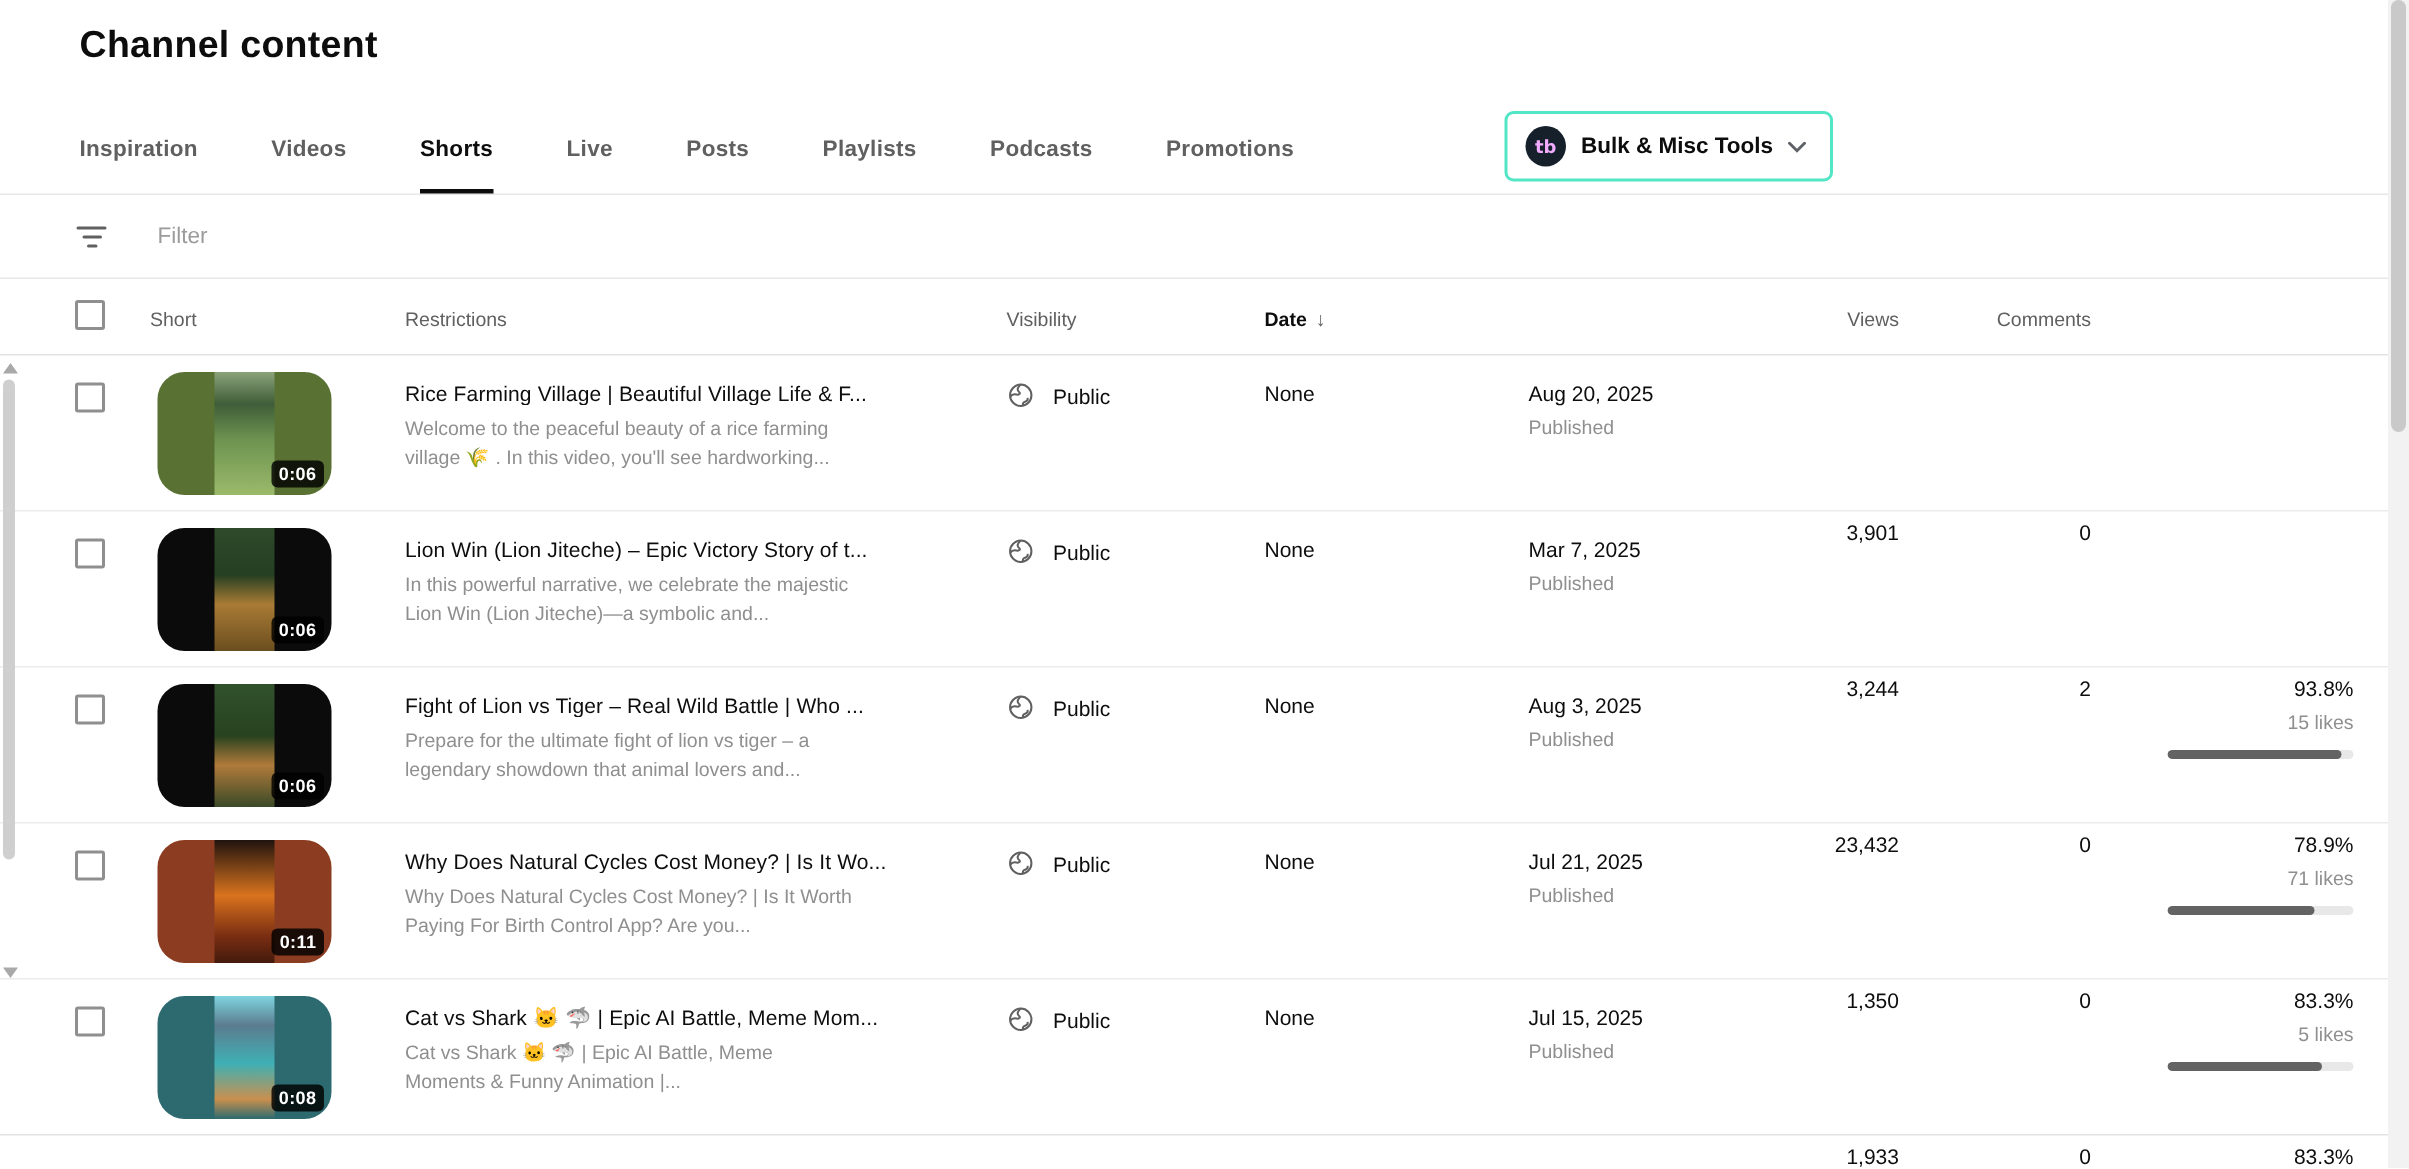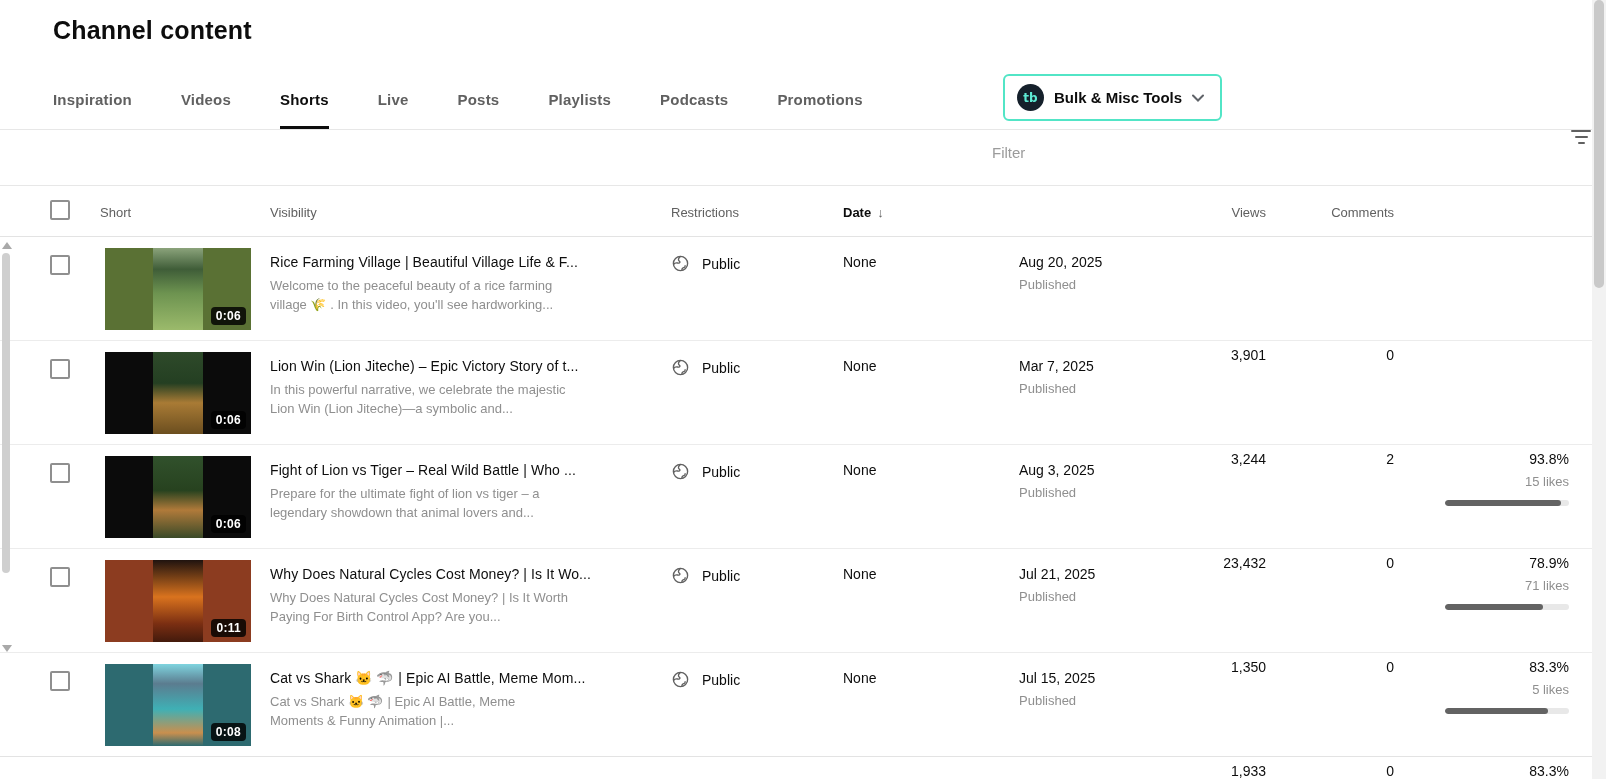--- a/index.html
+++ b/index.html
@@ -10,26 +10,26 @@
   .page-title { position:absolute; left:53px; top:16px; font-size:25px; font-weight:700; letter-spacing:.2px; color:#0d0d0d; }
 
   
   .tabline { position:absolute; top:129px; left:0; right:14px; height:1px; background:#e7e7e7; }
   .tabbar { position:absolute; left:53px; top:70px; height:59px; display:flex; align-items:center; gap:49px; }
   .tab { position:relative; height:59px; display:flex; align-items:center; font-size:15px; font-weight:700; color:#606060; cursor:pointer; letter-spacing:.2px; }
   .tab.active { color:#0d0d0d; }
   .tab.active::after { content:""; position:absolute; left:0; right:0; bottom:0; height:3px; background:#0d0d0d; }
 
   .bulk-btn { position:absolute; left:1003px; top:74px; height:47px; display:flex; align-items:center; gap:10px; padding:0 16px 0 12px; background:#fff; border:2px solid #52e5c6; border-radius:6px; cursor:pointer; }
-  .bulk-icon { width:27px; height:27px; border-radius:50%; background:#15202b; color:#5eead4; display:flex; align-items:center; justify-content:center; font-size:12px; font-weight:700; font-family:"DejaVu Sans", sans-serif; }
+  .bulk-icon { width:27px; height:27px; border-radius:50%; background:#15202b; color:#f0abfc; display:flex; align-items:center; justify-content:center; font-size:12px; font-weight:700; font-family:"DejaVu Sans", sans-serif; }
   .bulk-label { font-size:15px; font-weight:700; color:#0d0d0d; }
   .chev { width:12px; height:8px; }
 
   
-  .filter-row { position:absolute; top:130px; left:0; right:14px; height:56px; border-bottom:1px solid #e7e7e7; display:flex; align-items:flex-end;flex-direction:column; }
+  .filter-row { position:absolute; top:130px; left:0; right:14px; height:56px; border-bottom:1px solid #e7e7e7; display:flex; align-items:center; }
   .filter-icon { margin-left:50px; width:22px; display:flex; flex-direction:column; align-items:center; gap:4px; cursor:pointer; }
   .filter-icon span { display:block; height:2px; background:#606060; border-radius:1px; }
   .filter-icon .b1 { width:20px; } .filter-icon .b2 { width:13px; } .filter-icon .b3 { width:7px; }
   .filter-input { margin-left:33px; border:0; outline:0; font-size:15px; color:#0d0d0d; width:600px; font-family:"Liberation Sans", sans-serif; background:transparent; }
   .filter-input::placeholder { color:#9b9b9b; }
 
   
   .grid { display:grid; grid-template-columns:48px 57px 165px 401px 172px 176px 150px 97px 128px 175px; align-items:start; }
 
   .thead { position:absolute; top:186px; left:0; right:14px; height:51px; border-bottom:1px solid #e3e3e3; }
@@ -38,21 +38,21 @@
   .th-date { color:#0d0d0d; font-weight:700; }
   .sort-arrow { color:#606060; font-size:13px; margin-left:6px; font-weight:400; }
   .t-right { text-align:right; }
 
   .rows { position:absolute; top:237px; left:0; right:14px; }
   .row { height:104px; border-bottom:1px solid #ececec; position:relative; }
 
   .checkbox { width:20px; height:20px; border:2px solid #8f8f8f; border-radius:2px; margin:18px 0 0 2px; cursor:pointer; background:#fff; }
   .thead .checkbox { margin-top:14px; }
 
-  .thumb { position:relative; width:146px; height:82px; margin-top:11px; border-radius:0; overflow:hidden; cursor:pointer;text-align:right; }
+  .thumb { position:relative; width:116px; height:82px; margin-top:11px; border-radius:18px; overflow:hidden; cursor:pointer;text-align:right; }
   .thumb .center { position:absolute; left:33%; width:34%; top:0; bottom:0; }
   .dur { position:absolute; right:5px; bottom:5px; background:rgba(0,0,0,.82); color:#fff; font-size:12px; font-weight:700; padding:2px 5px; border-radius:4px; letter-spacing:.3px; }
 
   .t1 { background:#5a7134; } .t1 .center { background:linear-gradient(180deg,#8ba37b 0%,#3f5d38 26%,#6d9350 55%,#9bba6b 100%); }
   .t2 { background:#0b0b0b; } .t2 .center { background:linear-gradient(180deg,#2e4a2a 0%,#243f22 38%,#a97b35 62%,#6b4e1f 100%); }
   .t3 { background:#0b0b0b; } .t3 .center { background:linear-gradient(180deg,#31512c 0%,#27421f 42%,#b07a3a 66%,#3a4a28 100%); }
   .t4 { background:#8c3c20; } .t4 .center { background:linear-gradient(180deg,#20130f 0%,#d9731e 45%,#7a2e12 78%,#431a0c 100%); }
   .t5 { background:#2d6a70; } .t5 .center { background:linear-gradient(180deg,#7fd4df 0%,#5b7c8f 24%,#3fb0b5 55%,#c98f4e 84%,#2d6a70 100%); }
 
   .titleblock { padding-top:17px; padding-right:28px; }
@@ -113,22 +113,22 @@
     </div>
     <input class="filter-input" type="text" placeholder="Filter" style="">
   </div>
 
   <div class="thead grid">
     <div class="cell"></div>
     <div class="cell" style="padding-top:0;">
       <div class="checkbox"></div>
     </div>
     <div class="cell" style="margin-left:-5px;">Short</div>
+    <div class="cell">Restrictions</div>
     <div class="cell">Visibility</div>
-    <div class="cell">Restrictions</div>
     <div class="cell c-sortable"><span class="th-date">Date</span><span class="sort-arrow">↓</span></div>
     <div class="cell t-right" style="grid-column:7/9; padding-right:0;">Views</div>
     <div class="cell t-right" style="grid-column:9;">Comments</div>
   </div>
 
   <div class="rows">
 
     <div class="row grid">
       <div></div>
       <div>

